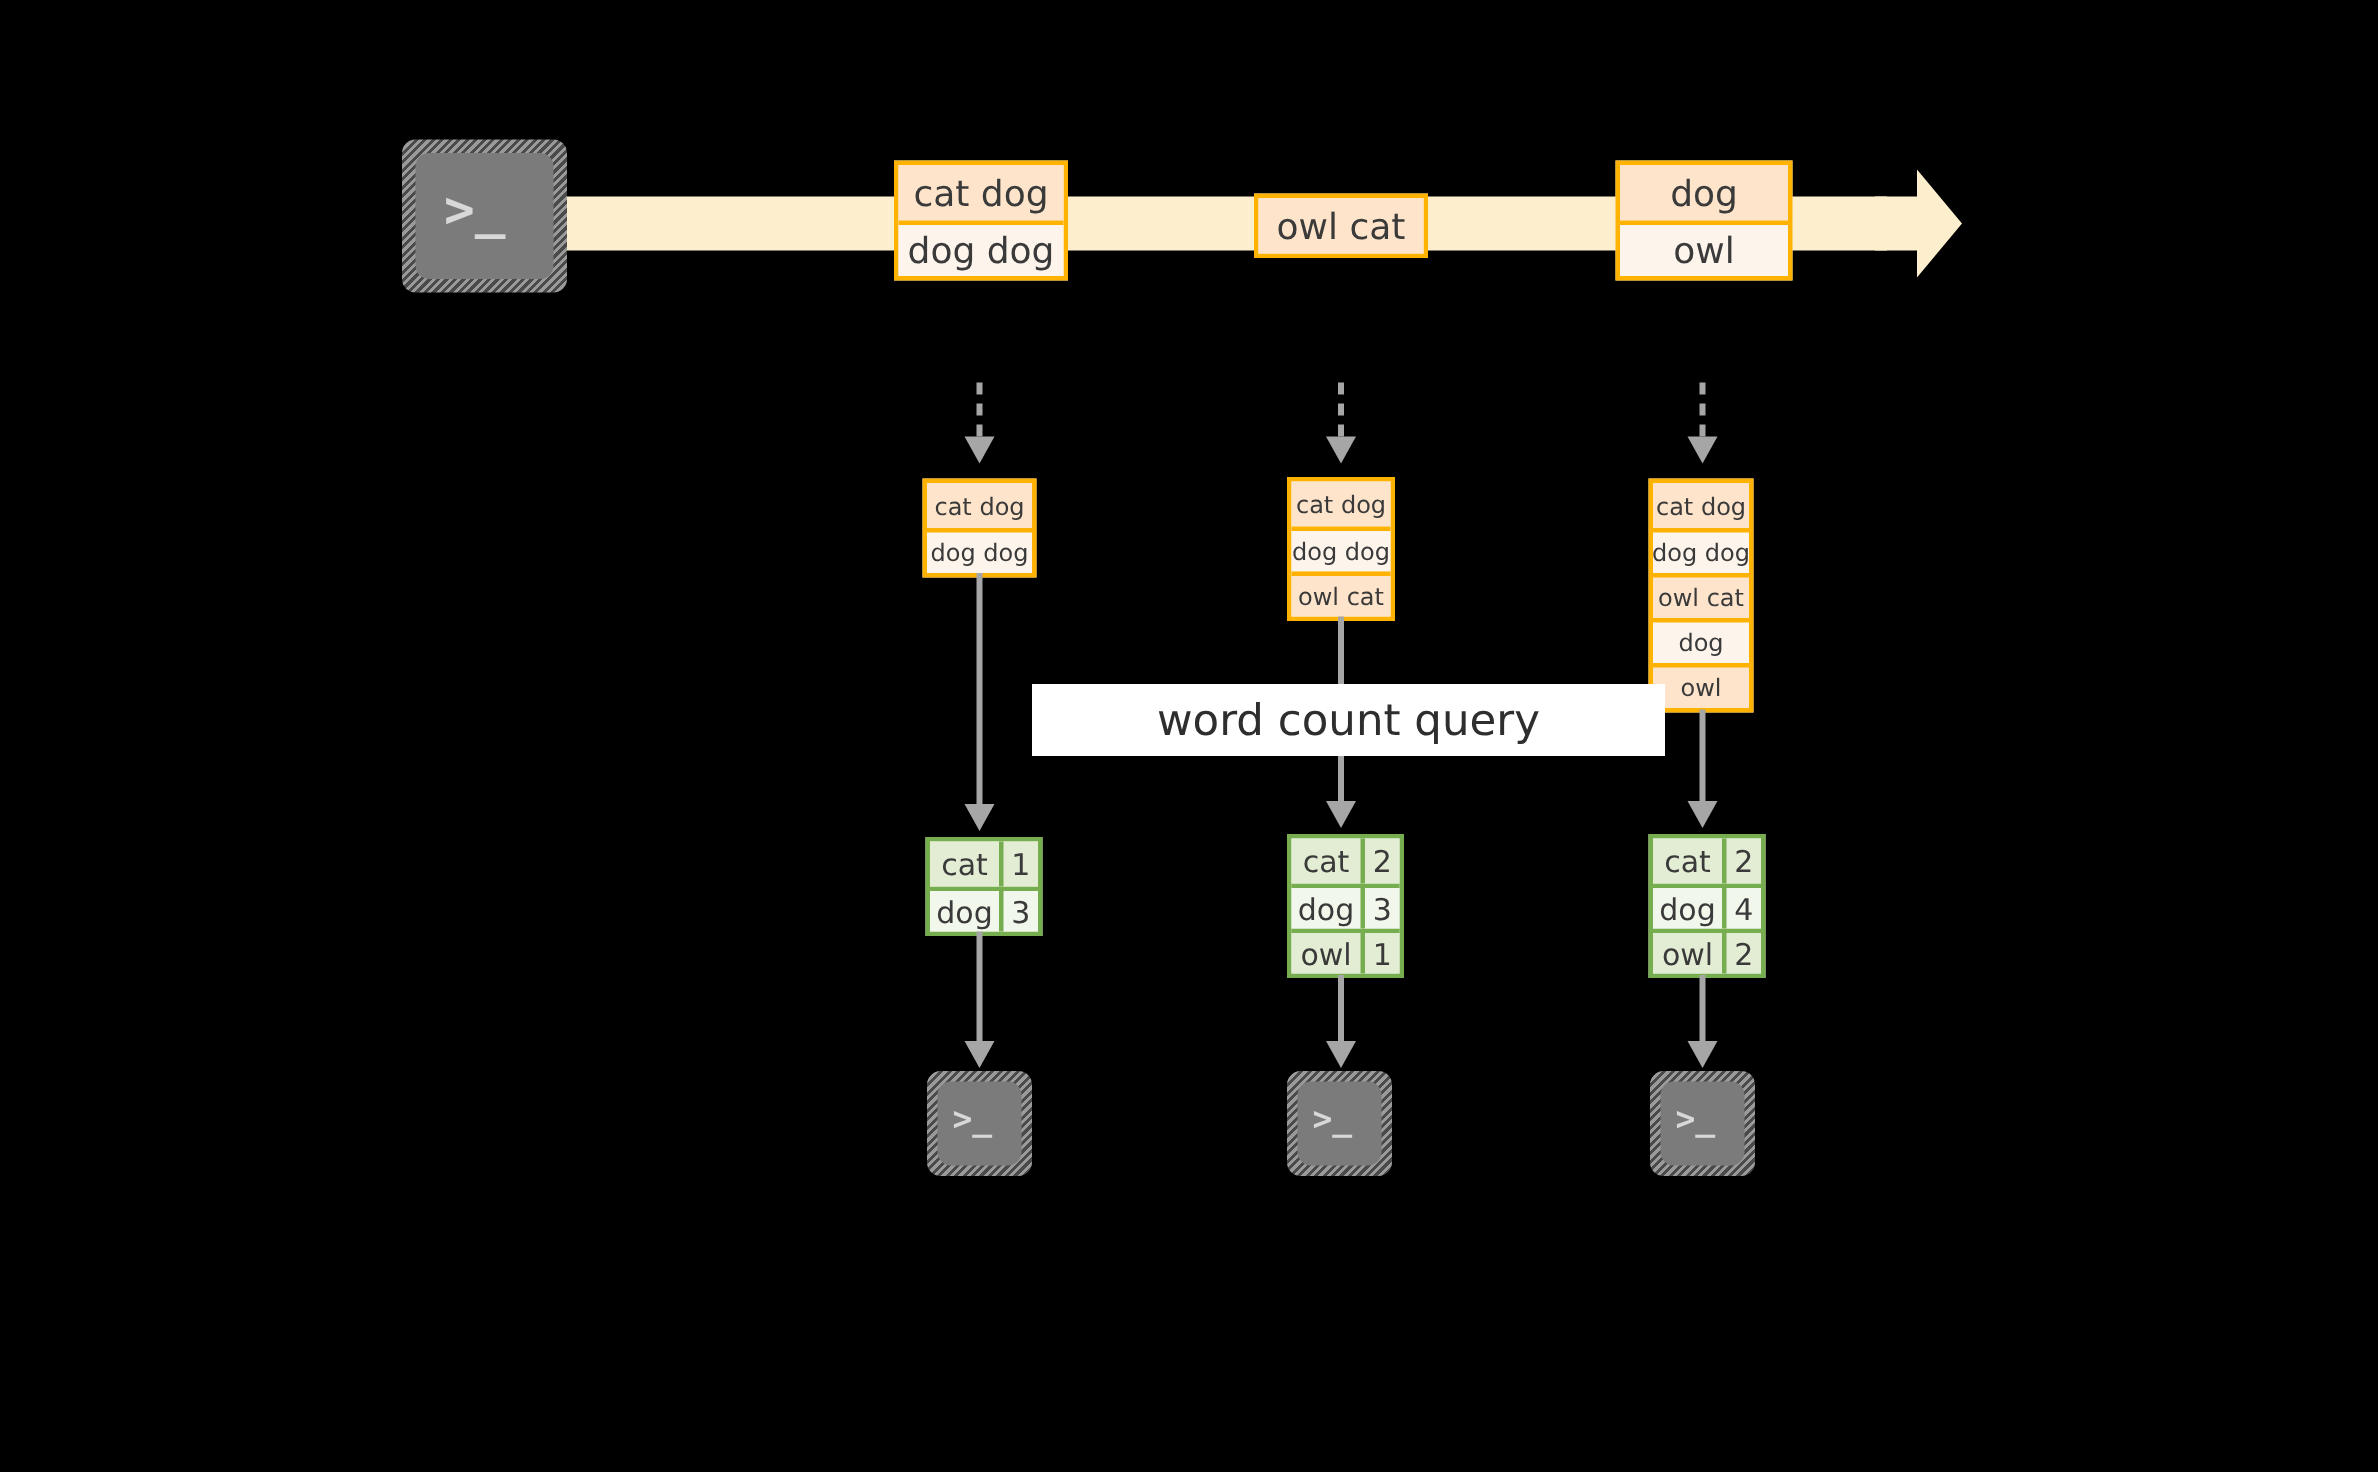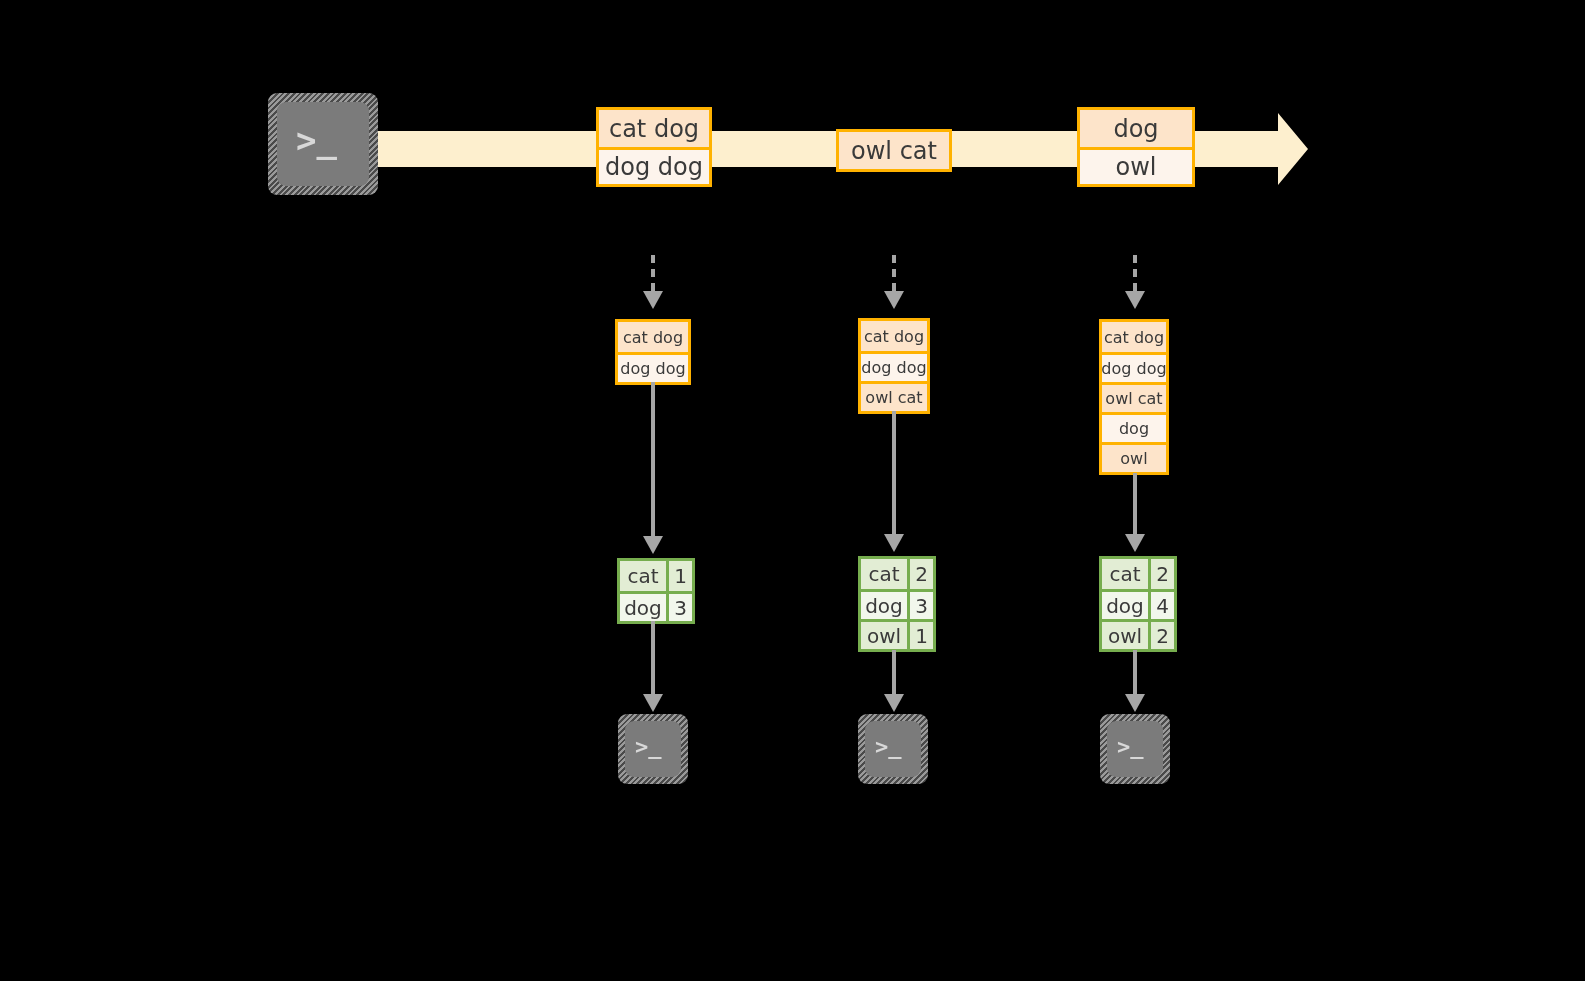--- a/index.html
+++ b/index.html
@@ -225,20 +225,23 @@
 
   <div class="abs vline" style="left:651px; top:382px; height:154px;"></div>
   <div class="abs vhead" style="left:643px; top:536px;"></div>
 
   <div class="abs vline" style="left:892px; top:411px; height:123px;"></div>
   <div class="abs vhead" style="left:884px; top:534px;"></div>
 
   <div class="abs vline" style="left:1133px; top:473px; height:61px;"></div>
   <div class="abs vhead" style="left:1125px; top:534px;"></div>
 
+  <div class="abs" id="query-label-band">
+    <span id="query-label-text">word count query</span>
+  </div>
 
   <div class="abs gbox" id="res-box-1">
     <div class="grow shade-a">
       <div class="gcell word">cat</div>
       <div class="gcell count">1</div>
     </div>
     <div class="grow shade-b">
       <div class="gcell word">dog</div>
       <div class="gcell count">3</div>
     </div>

